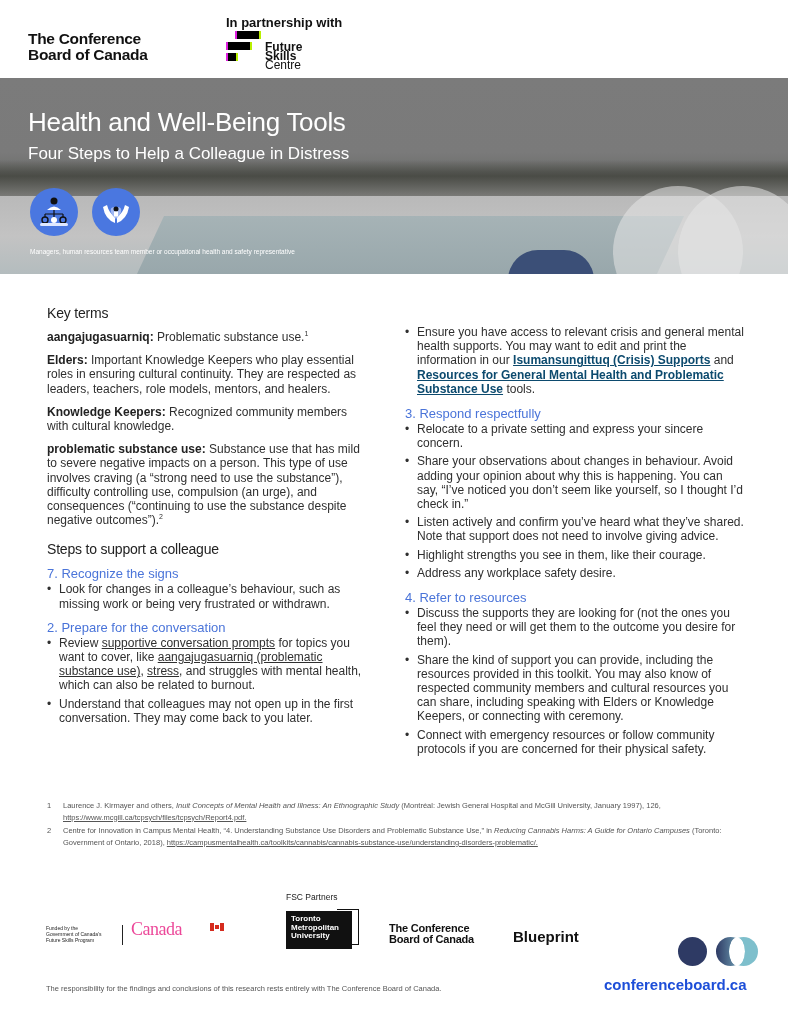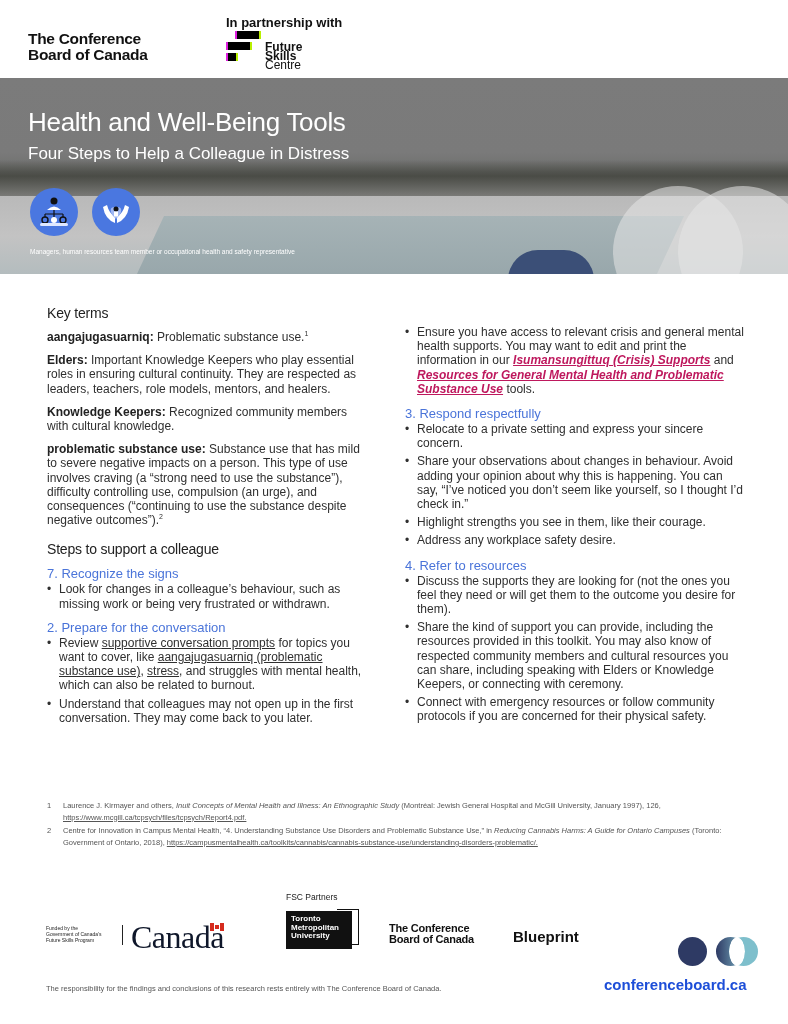--- a/index.html
+++ b/index.html
@@ -43,34 +43,34 @@
   .col.right { left: 405px; top: 325px; width: 340px; }
   h2.section { font-size: 14px; font-weight: normal; color: #222; letter-spacing: -0.2px; margin-bottom: 4px; line-height: 26px; }
   .term { margin-bottom: 9px; }
   .term b { font-weight: bold; color: #222; }
   sup { font-size: 7px; vertical-align: super; line-height: 0; }
   h3.step { font-size: 13px; font-weight: normal; color: #4a74d9; margin-top: 9px; line-height: 16px; }
   ul.bullets { list-style: none; }
   ul.bullets li { position: relative; padding-left: 12px; margin-bottom: 4px; }
   ul.bullets li::before { content: "•"; position: absolute; left: 0; top: 0; }
   .link { text-decoration: underline; color: #2f2f2f; }
-  .tool-link { font-weight: bold; font-style: italic; text-decoration: underline; color: #be185d; }
+  .tool-link { font-weight: bold; text-decoration: underline; color: #0c4a6e; }
 
   
   .footnotes { position: absolute; left: 47px; top: 800px; width: 700px; font-size: 7.5px; line-height: 11.5px; color: #555; }
   .fn { position: relative; padding-left: 16px; margin-bottom: 2px; }
   .fn-num { position: absolute; left: 0; top: 0; }
   .fn i { font-style: italic; }
   .fn .url { text-decoration: underline; }
 
   
   .fsc-partners-label { position: absolute; left: 286px; top: 892px; font-size: 8.5px; color: #222; }
   .funded { position: absolute; left: 46px; top: 925px; font-size: 5px; line-height: 6px; color: #222; }
   .divider-v { position: absolute; left: 122px; top: 925px; width: 1px; height: 20px; background: #222; }
-  .canada-word { position: absolute; left: 131px; top: 919px; font-family: "Liberation Serif", serif; font-size: 32px; color: #0f172a; letter-spacing: -0.5px; }
+  .canada-word { position: absolute; left: 131px; top: 919px; font-family: "Liberation Serif", serif; font-size: 18px; color: #ec4899; letter-spacing: -0.5px; }
   .flag { position: absolute; left: 210px; top: 923px; width: 14px; height: 8px; background: #d52b1e; }
   .flag::after { content: ""; position: absolute; left: 4px; top: 0; width: 6px; height: 8px; background: #fff; }
   .flag-leaf { position: absolute; left: 215px; top: 925px; width: 4px; height: 4px; background: #d52b1e; z-index: 2; }
   .tmu { position: absolute; left: 286px; top: 911px; width: 66px; height: 38px; background: #111; color: #fff; font-weight: bold; font-size: 8px; line-height: 8.5px; padding: 4px 5px; }
   .tmu-frame { position: absolute; left: 337px; top: 909px; width: 22px; height: 36px; border: 1.5px solid #111; border-left: none; }
   .cboc-small { position: absolute; left: 389px; top: 923px; font-weight: bold; font-size: 11px; line-height: 11px; color: #111; letter-spacing: -0.2px; }
   .blueprint { position: absolute; left: 513px; top: 928px; font-weight: bold; font-size: 15px; color: #111; }
   .dot-dark { position: absolute; left: 678px; top: 937px; width: 29px; height: 29px; border-radius: 50%; background: #2e3a64; }
   .dot-pair { position: absolute; left: 716px; top: 937px; width: 42px; height: 29px; }
   .dot-pair .a { position: absolute; left: 0; top: 0; width: 29px; height: 29px; border-radius: 50%; background: linear-gradient(90deg,#2e3a64,#7fb8c8); }
@@ -162,20 +162,21 @@
 <div class="col right">
   <ul class="bullets">
     <li>
       <span>Ensure you have access to relevant crisis and general mental health supports. You may want to edit and print the information in our </span><a class="tool-link">Isumansungittuq (Crisis) Supports</a><span> and </span><a class="tool-link">Resources for General Mental Health and Problematic Substance Use</a><span> tools.</span>
     </li>
   </ul>
   <h3 class="step" style="margin-top:10px;">3. Respond respectfully</h3>
   <ul class="bullets">
     <li>Relocate to a private setting and express your sincere concern.</li>
     <li>Share your observations about changes in behaviour. Avoid adding your opinion about why this is happening. You can say, “I’ve noticed you don’t seem like yourself, so I thought I’d check in.”</li>
+    <li>Listen actively and confirm you’ve heard what they’ve shared. Note that support does not need to involve giving advice.</li>
     <li>Highlight strengths you see in them, like their courage.</li>
     <li>Address any workplace safety desire.</li>
   </ul>
   <h3 class="step" style="margin-top:10px;">4. Refer to resources</h3>
   <ul class="bullets">
     <li>Discuss the supports they are looking for (not the ones you feel they need or will get them to the outcome you desire for them).</li>
     <li>Share the kind of support you can provide, including the resources provided in this toolkit. You may also know of respected community members and cultural resources you can share, including speaking with Elders or Knowledge Keepers, or connecting with ceremony.</li>
     <li>Connect with emergency resources or follow community protocols if you are concerned for their physical safety.</li>
   </ul>
 </div>

